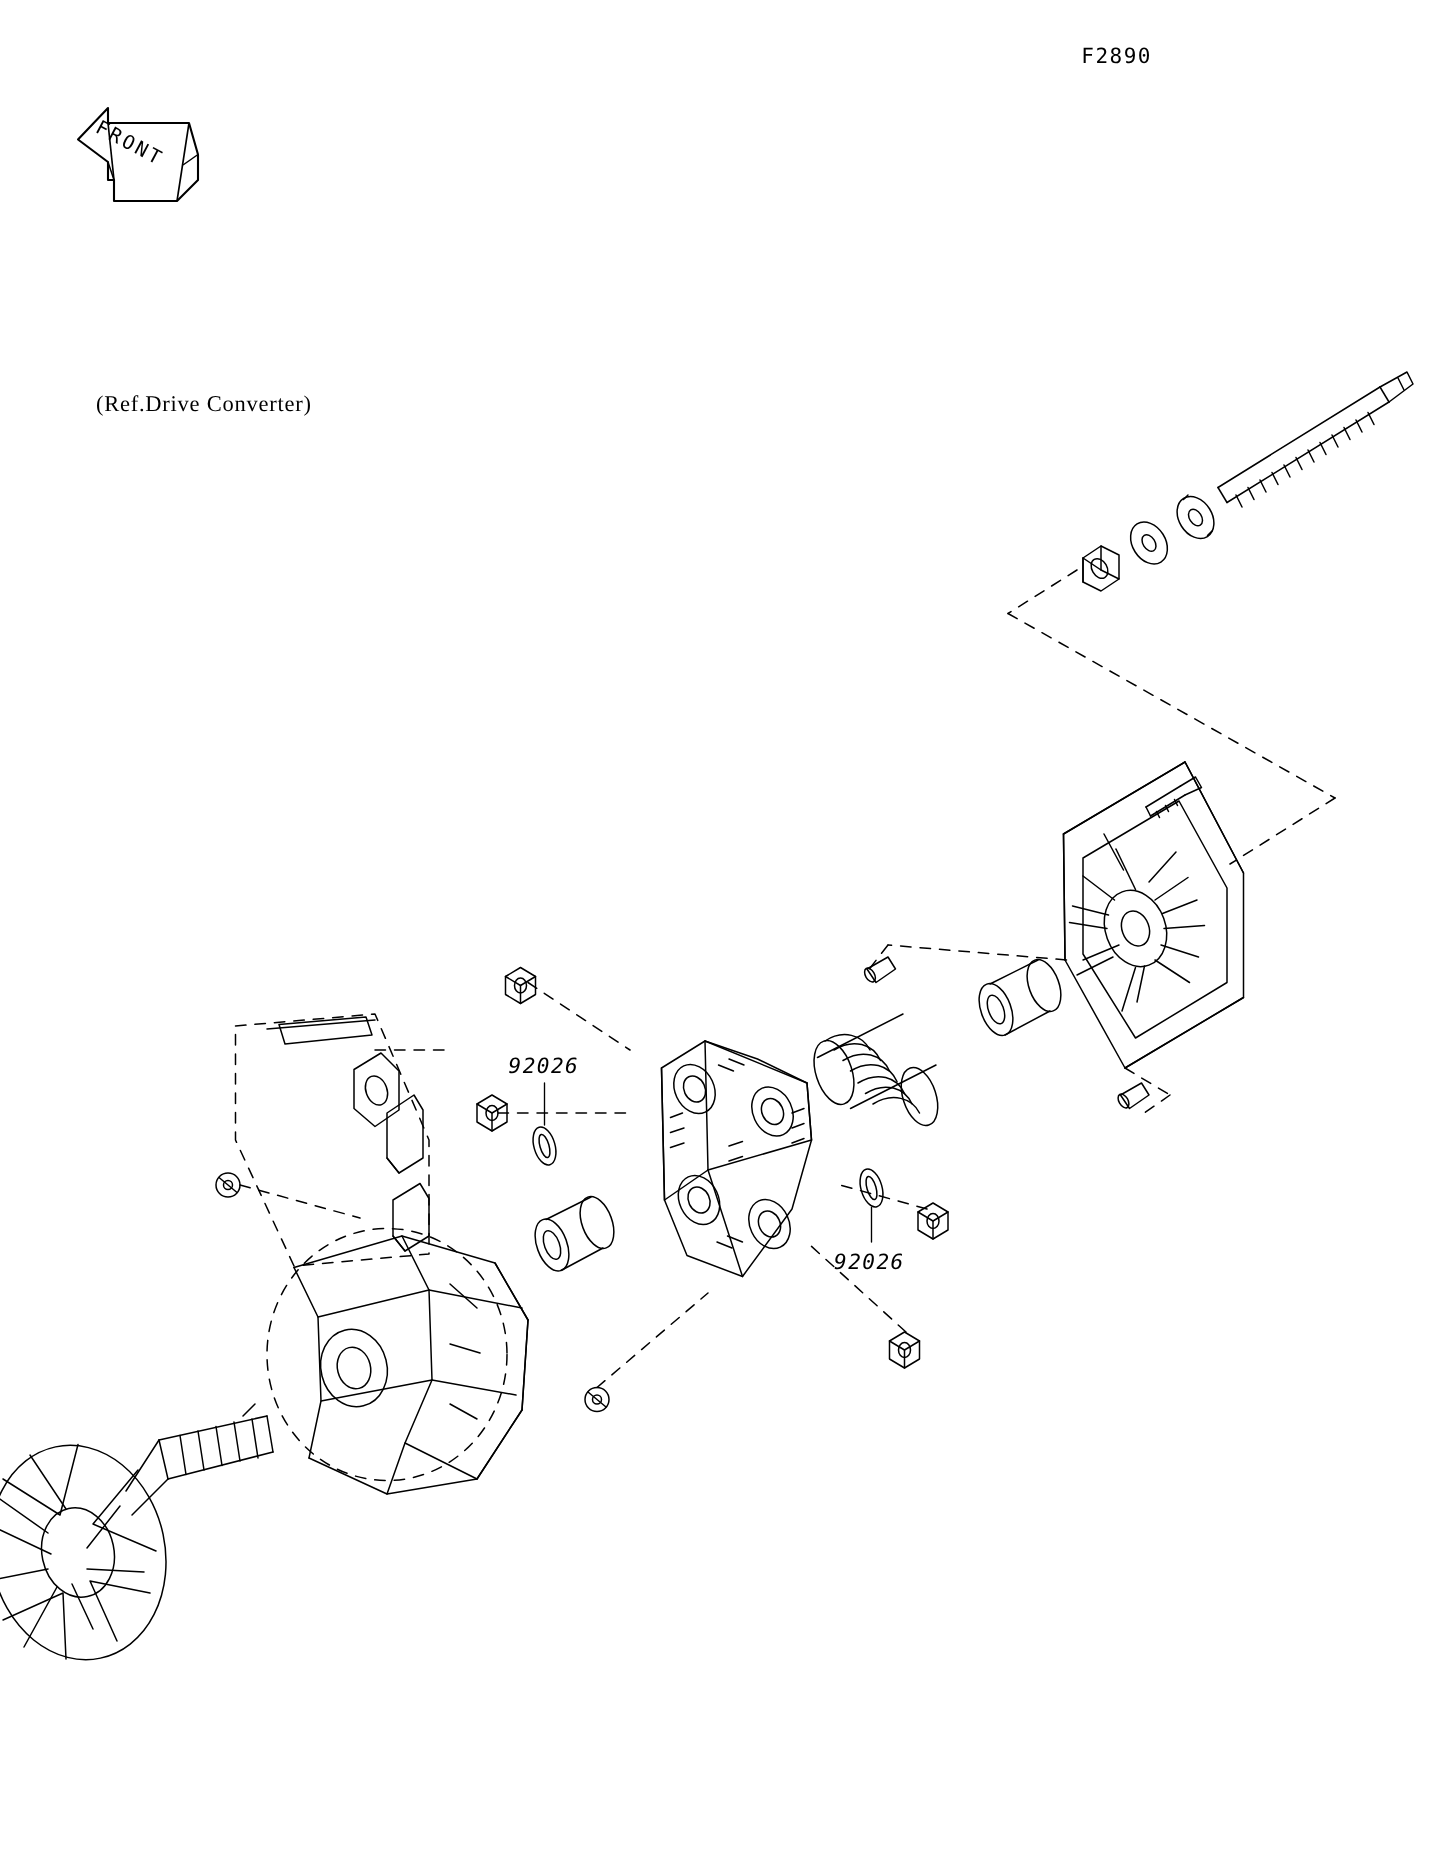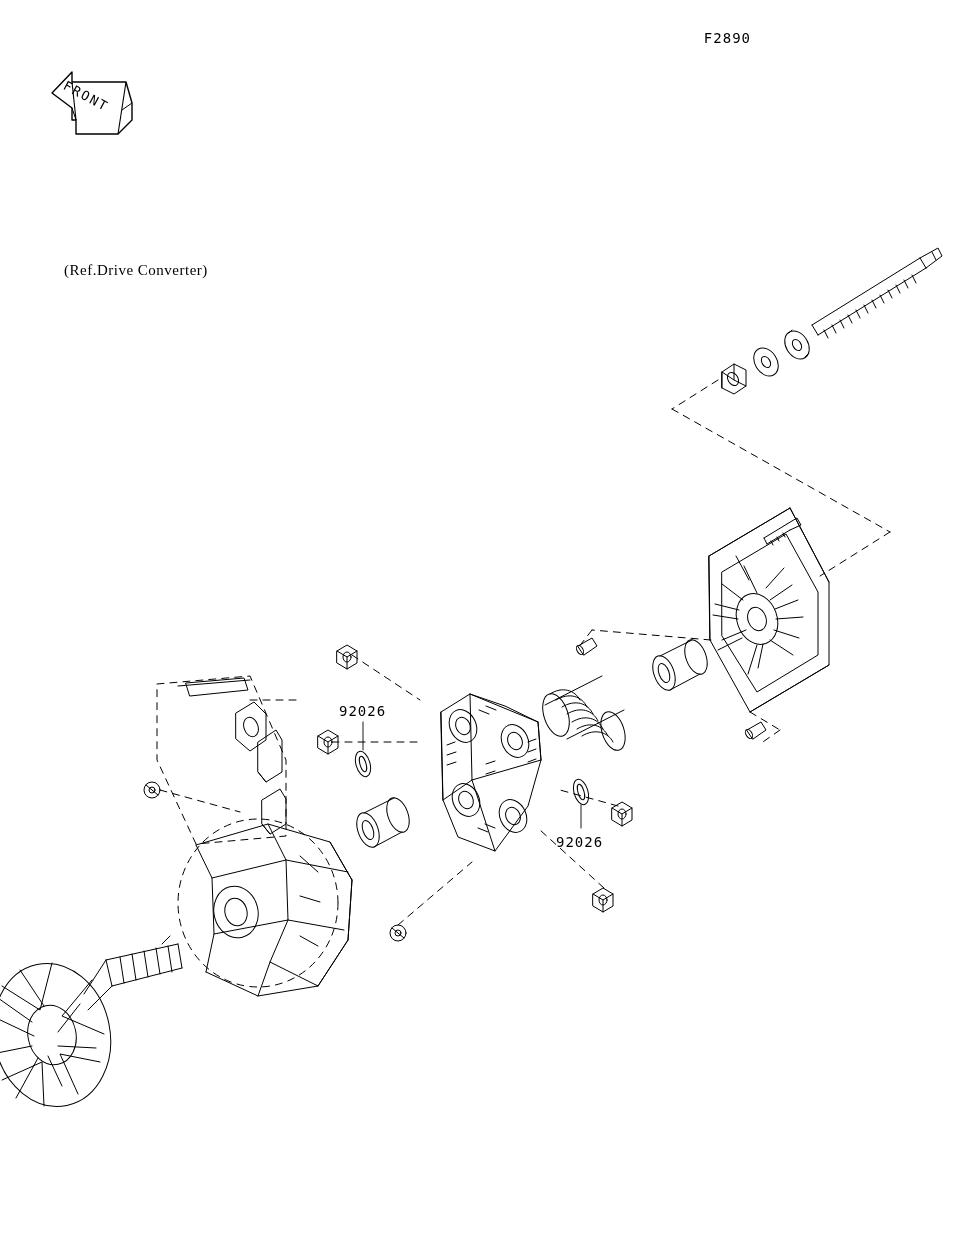--- a/index.html
+++ b/index.html
@@ -13,20 +13,21 @@
     position: relative;
     font-family: "DejaVu Sans Mono", monospace;
     color: #000000;
     overflow: hidden;
   }
   .page {
     position: absolute;
     inset: 0;
     width: 779px;
     height: 1240px;
+    padding-left: 17px;
   }
   .diagram-svg {
     position: absolute;
     left: 0;
     top: 0;
     width: 960px;
     height: 1240px;
   }
   .code-label {
     position: absolute;
@@ -44,20 +45,21 @@
     letter-spacing: 0.5px;
     font-family: Liberation Serif, serif;
     white-space: nowrap;
   }
   .part-num {
     position: absolute;
     font-size: 14px;
     letter-spacing: 1px;
     font-family: "DejaVu Sans Mono", monospace;
     white-space: nowrap;
+    font-style: italic;
   }
   .part-num-1 { left: 339px; top: 703px; }
   .part-num-2 { left: 556px; top: 834px; }
   .front-arrow {
     position: absolute;
     left: 46px;
     top: 58px;
     width: 96px;
     height: 82px;
   }

